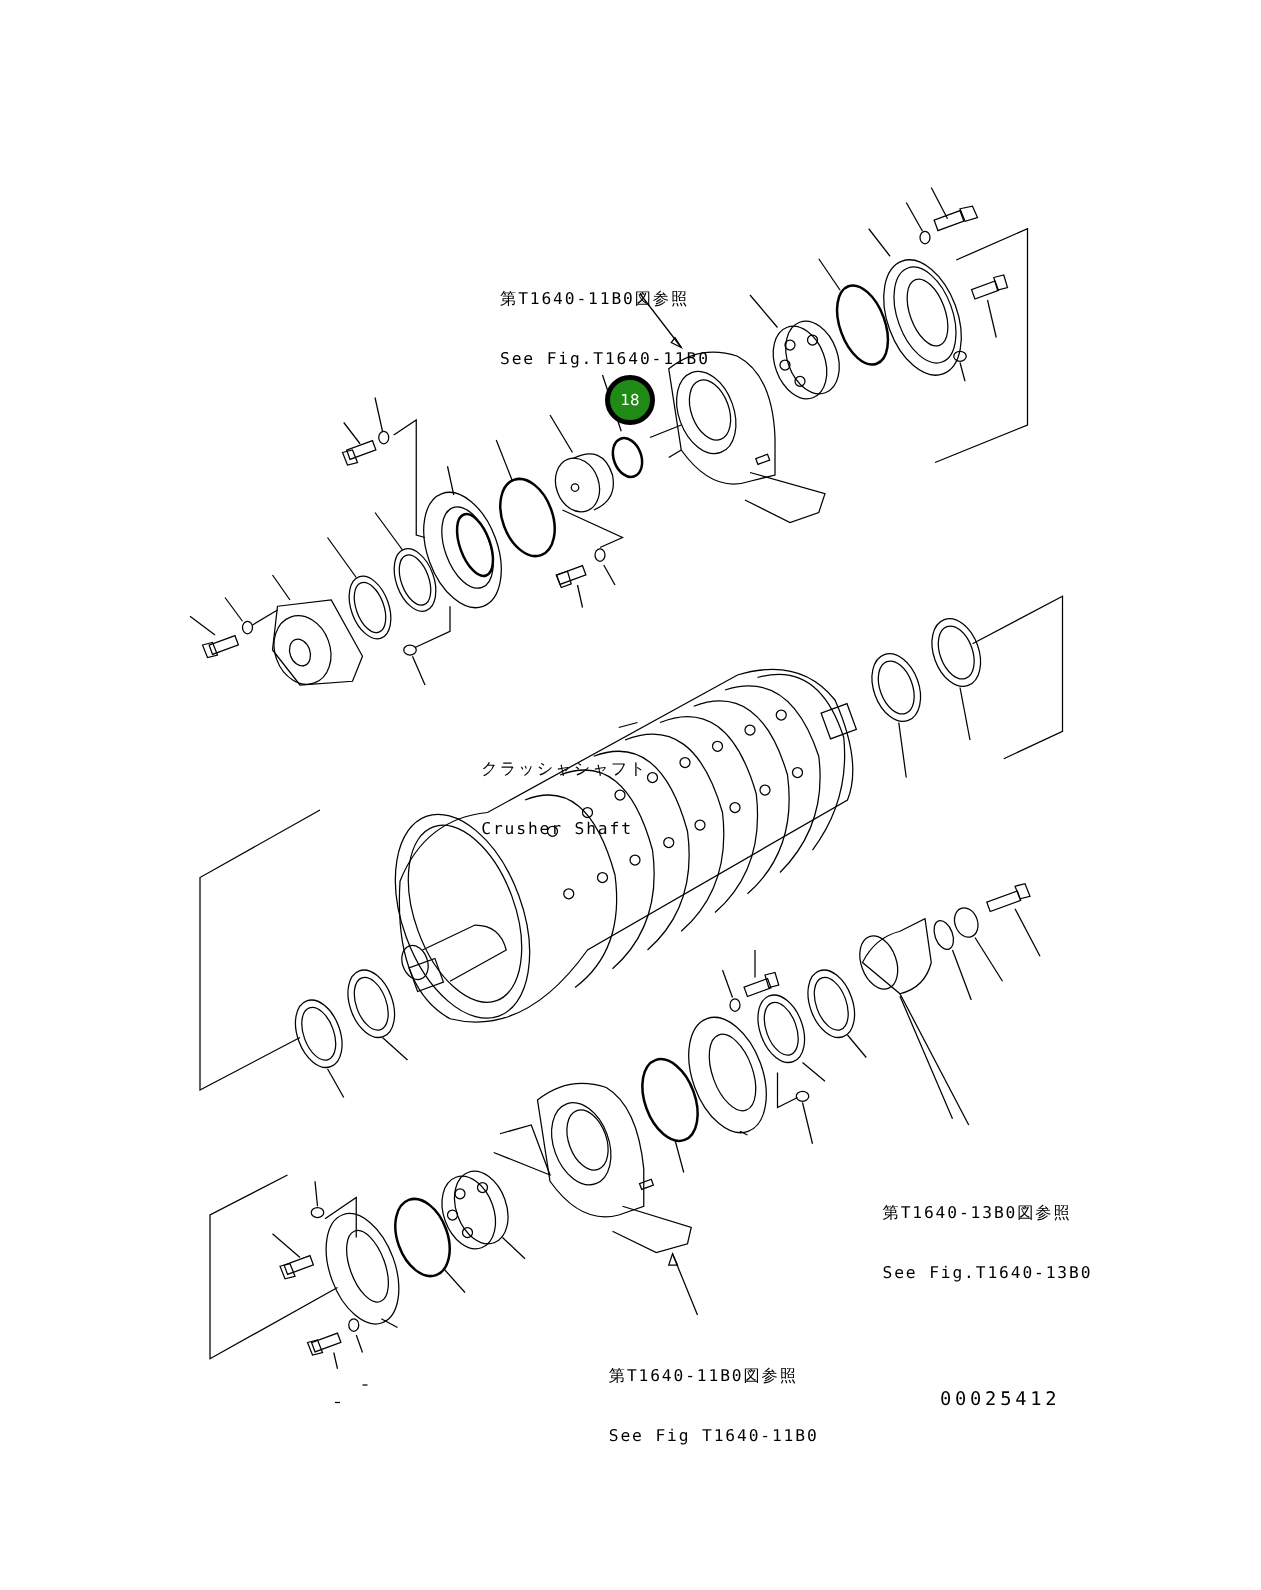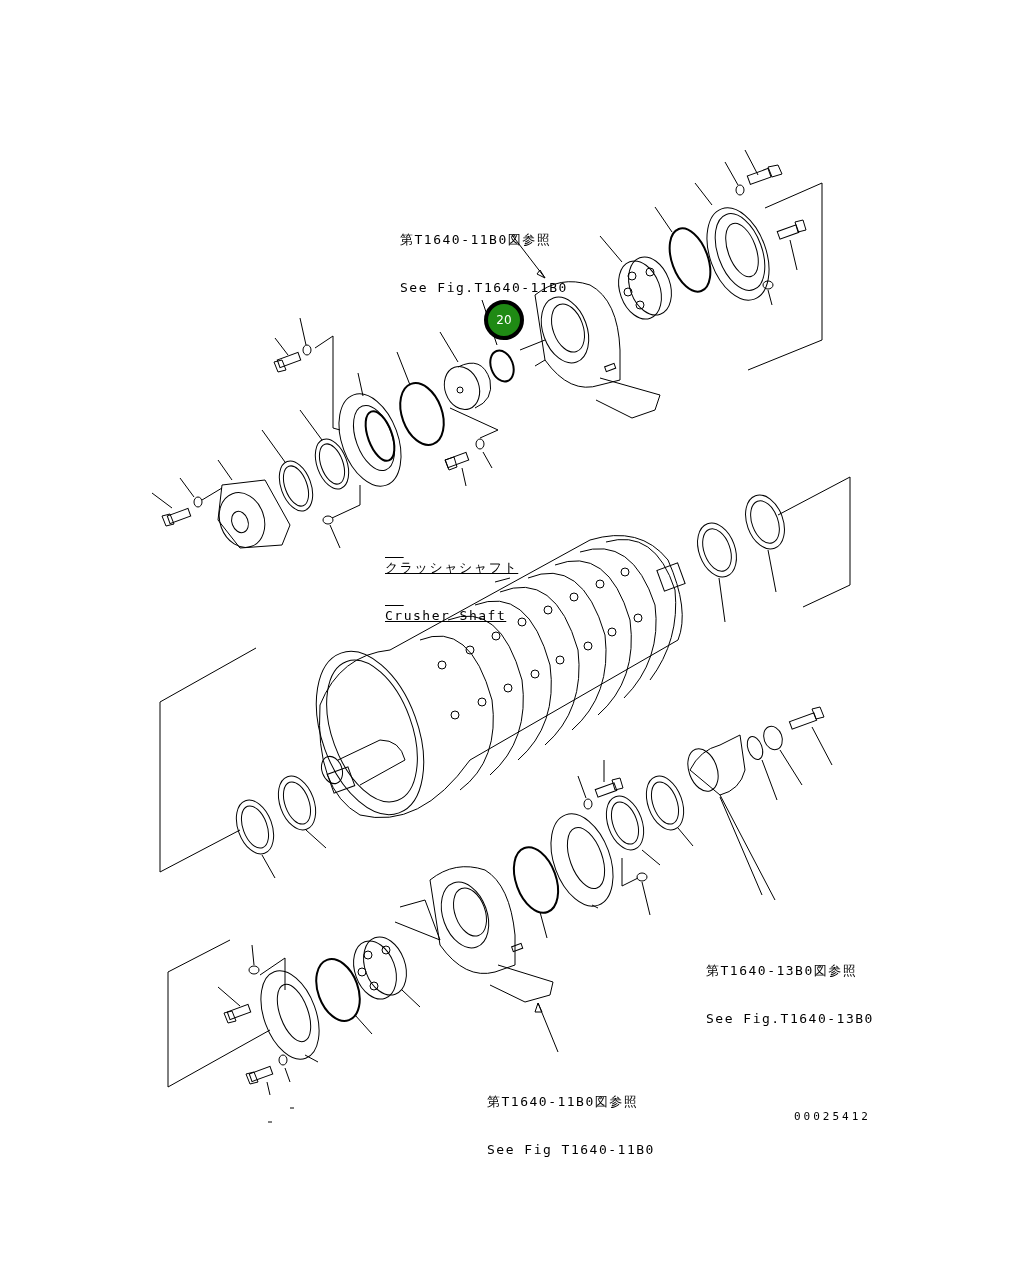--- a/index.html
+++ b/index.html
@@ -3,21 +3,21 @@
 <meta charset="utf-8">
 <style>
   html, body { margin: 0; padding: 0; background: #ffffff; }
   body { width: 1009px; height: 1272px; position: relative; overflow: hidden;
          font-family: "DejaVu Sans Mono", "Liberation Mono", monospace; color: #000; }
   #drawing { position: absolute; left: 0; top: 0; width: 1009px; height: 1272px; }
   #drawing .ln { fill: none; stroke: #000; stroke-width: 1; }
   #drawing .thk { fill: none; stroke: #000; stroke-width: 2; }
   .label { position: absolute; font-size: 13px; line-height: 16px; letter-spacing: 1.5px; white-space: pre; }
   .label span { display: block; }
-  .doc-id { position: absolute; left: 794px; top: 1110px; font-size: 11px; letter-spacing: 3px; }
+  .doc-id { position: absolute; left: 752px; top: 1110px; font-size: 15px; letter-spacing: 3px; }
   .callout { position: absolute; left: 484px; top: 300px; width: 40px; height: 40px; border-radius: 50%;
              background: #1f8a14; border: 4px solid #000; box-sizing: border-box;
              color: #fff; font-family: "DejaVu Sans", sans-serif; font-size: 12px;
              display: flex; align-items: center; justify-content: center; cursor: pointer; }
 </style>
 </head>
 <body>
 
 <svg id="drawing" viewBox="0 0 1009 1272" xmlns="http://www.w3.org/2000/svg">
 
@@ -321,29 +321,29 @@
 
   <line class="ln" x1="268" y1="1122" x2="272" y2="1122"></line>
   <line class="ln" x1="290" y1="1108" x2="294" y2="1108"></line>
 
   <g>
     <line class="ln" x1="720" y1="797" x2="762" y2="895"></line>
   </g>
 </svg>
 
 <div class="callout">
-  <span>20</span>
+  <span>18</span>
 </div>
 
 <div class="label" style="left:400px; top:200px;">
   <span>第T1640-11B0図参照</span>
   <span>See Fig.T1640-11B0</span>
 </div>
 
-<div class="label" style="left:385px; top:528px;text-decoration:underline;">
+<div class="label" style="left:385px; top:576px;">
   <span>クラッシャシャフト</span>
   <span>Crusher Shaft</span>
 </div>
 
 <div class="label" style="left:706px; top:931px;">
   <span>第T1640-13B0図参照</span>
   <span>See Fig.T1640-13B0</span>
 </div>
 
 <div class="label" style="left:487px; top:1062px;">

